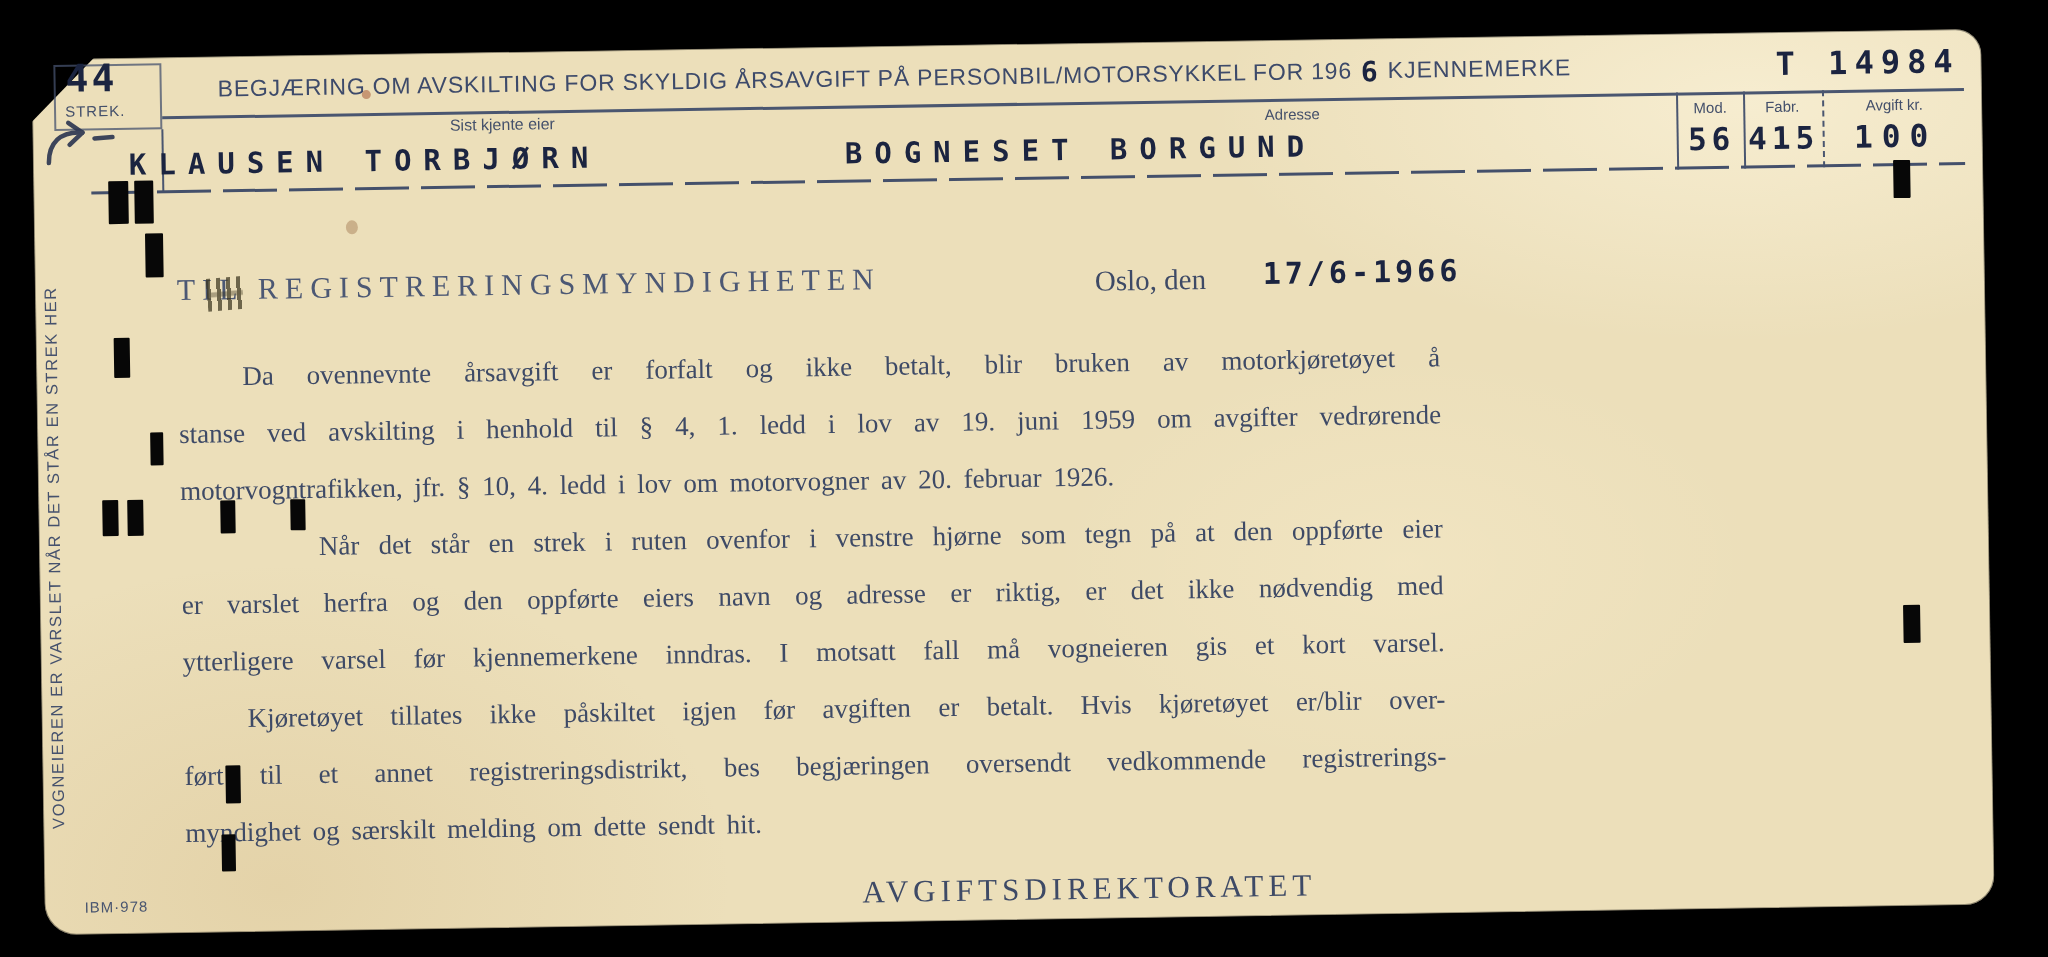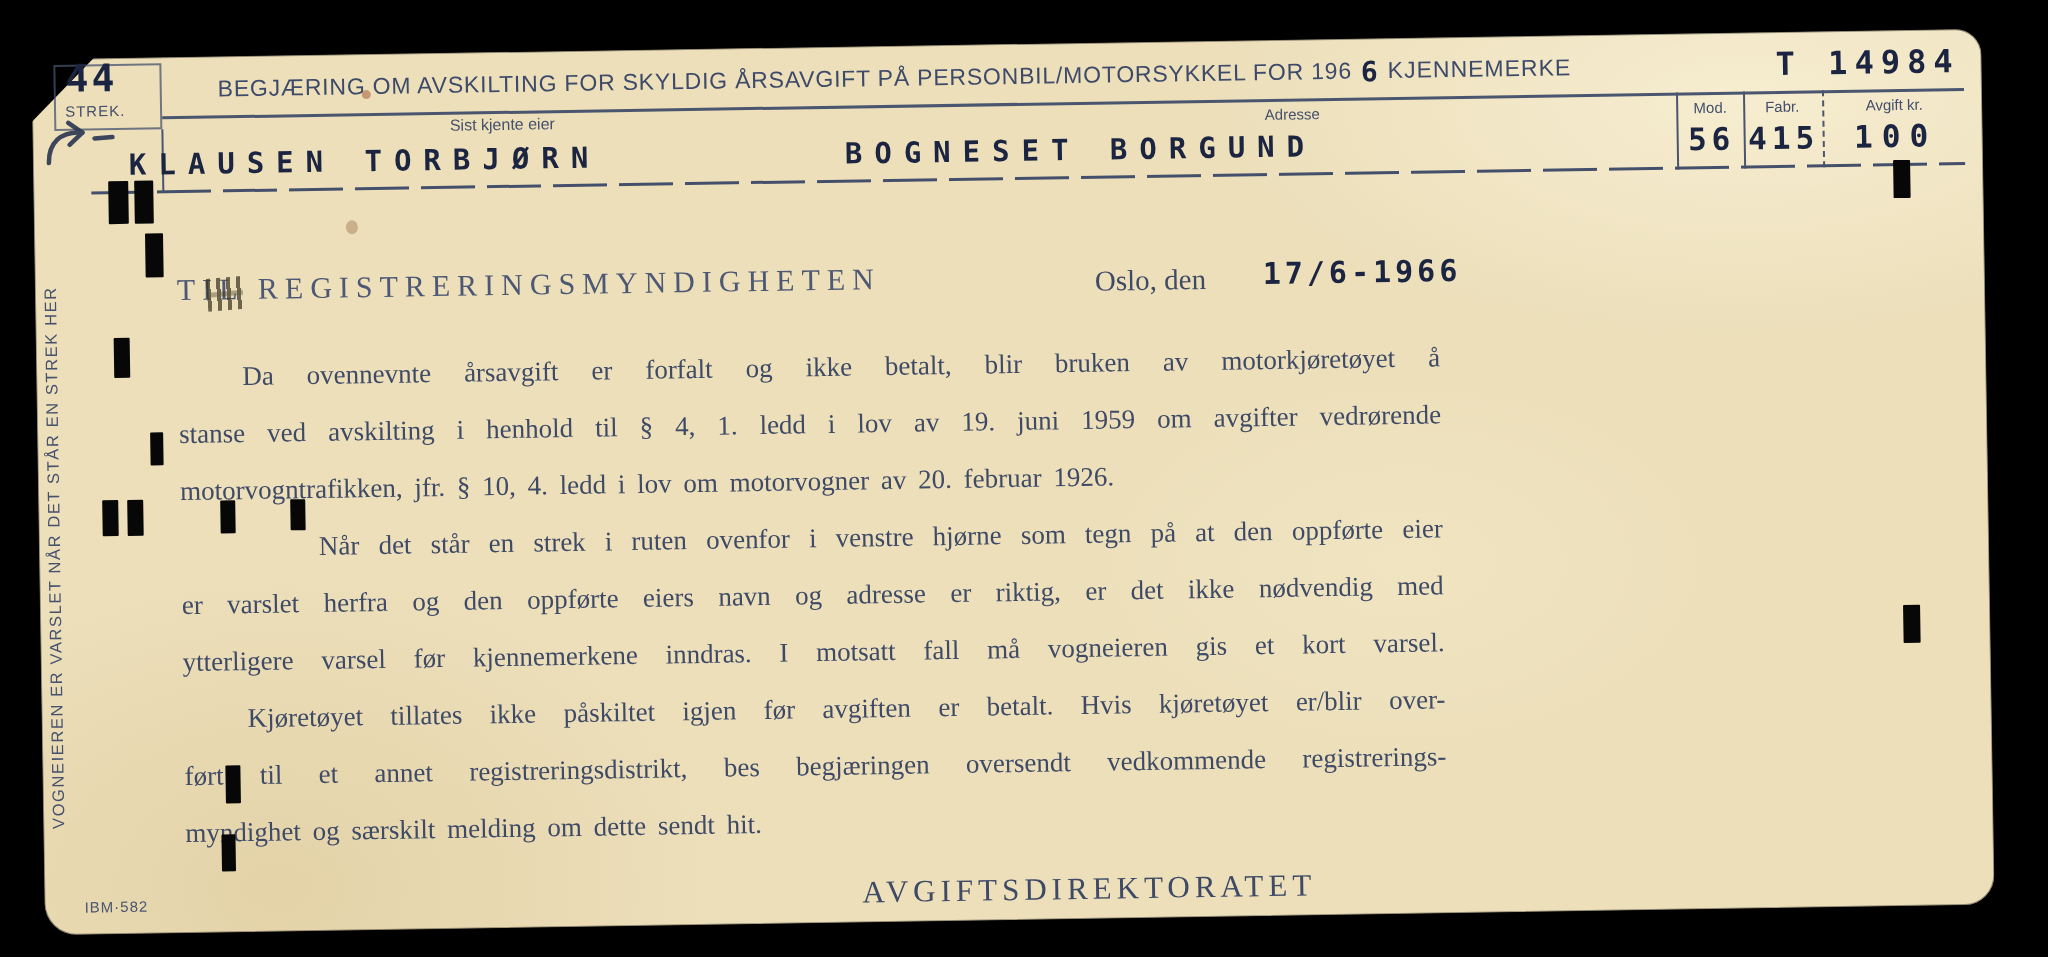--- a/index.html
+++ b/index.html
@@ -134,21 +134,21 @@
       <div class="bline">motorvogntrafikken, jfr. § 10, 4. ledd i lov om motorvogner av 20. februar 1926.</div>
       <div class="bline just ind2">Når det står en strek i ruten ovenfor i venstre hjørne som tegn på at den oppførte eier</div>
       <div class="bline just">er varslet herfra og den oppførte eiers navn og adresse er riktig, er det ikke nødvendig med</div>
       <div class="bline just">ytterligere varsel før kjennemerkene inndras. I motsatt fall må vogneieren gis et kort varsel.</div>
       <div class="bline just ind1">Kjøretøyet tillates ikke påskiltet igjen før avgiften er betalt. Hvis kjøretøyet er/blir over-</div>
       <div class="bline just">ført til et annet registreringsdistrikt, bes begjæringen oversendt vedkommende registrerings-</div>
       <div class="bline">myndighet og særskilt melding om dette sendt hit.</div>
     </div>
 
     <div class="abs signature">AVGIFTSDIREKTORATET</div>
-    <div class="abs formno">IBM·582</div>
+    <div class="abs formno">IBM·978</div>
 
     <div class="abs stain1"></div>
     <div class="abs stain2"></div>
 
     <div id="punch-layer">
         <div class="punch" style="left: 75px; top: 123px; width: 20px; height: 43px;"></div>
         <div class="punch" style="left: 101px; top: 123px; width: 19px; height: 43px;"></div>
         <div class="punch" style="left: 111px; top: 176px; width: 18px; height: 44px;"></div>
         <div class="punch" style="left: 78px; top: 280px; width: 16px; height: 40px;"></div>
         <div class="punch" style="left: 113px; top: 375px; width: 13px; height: 33px;"></div>

